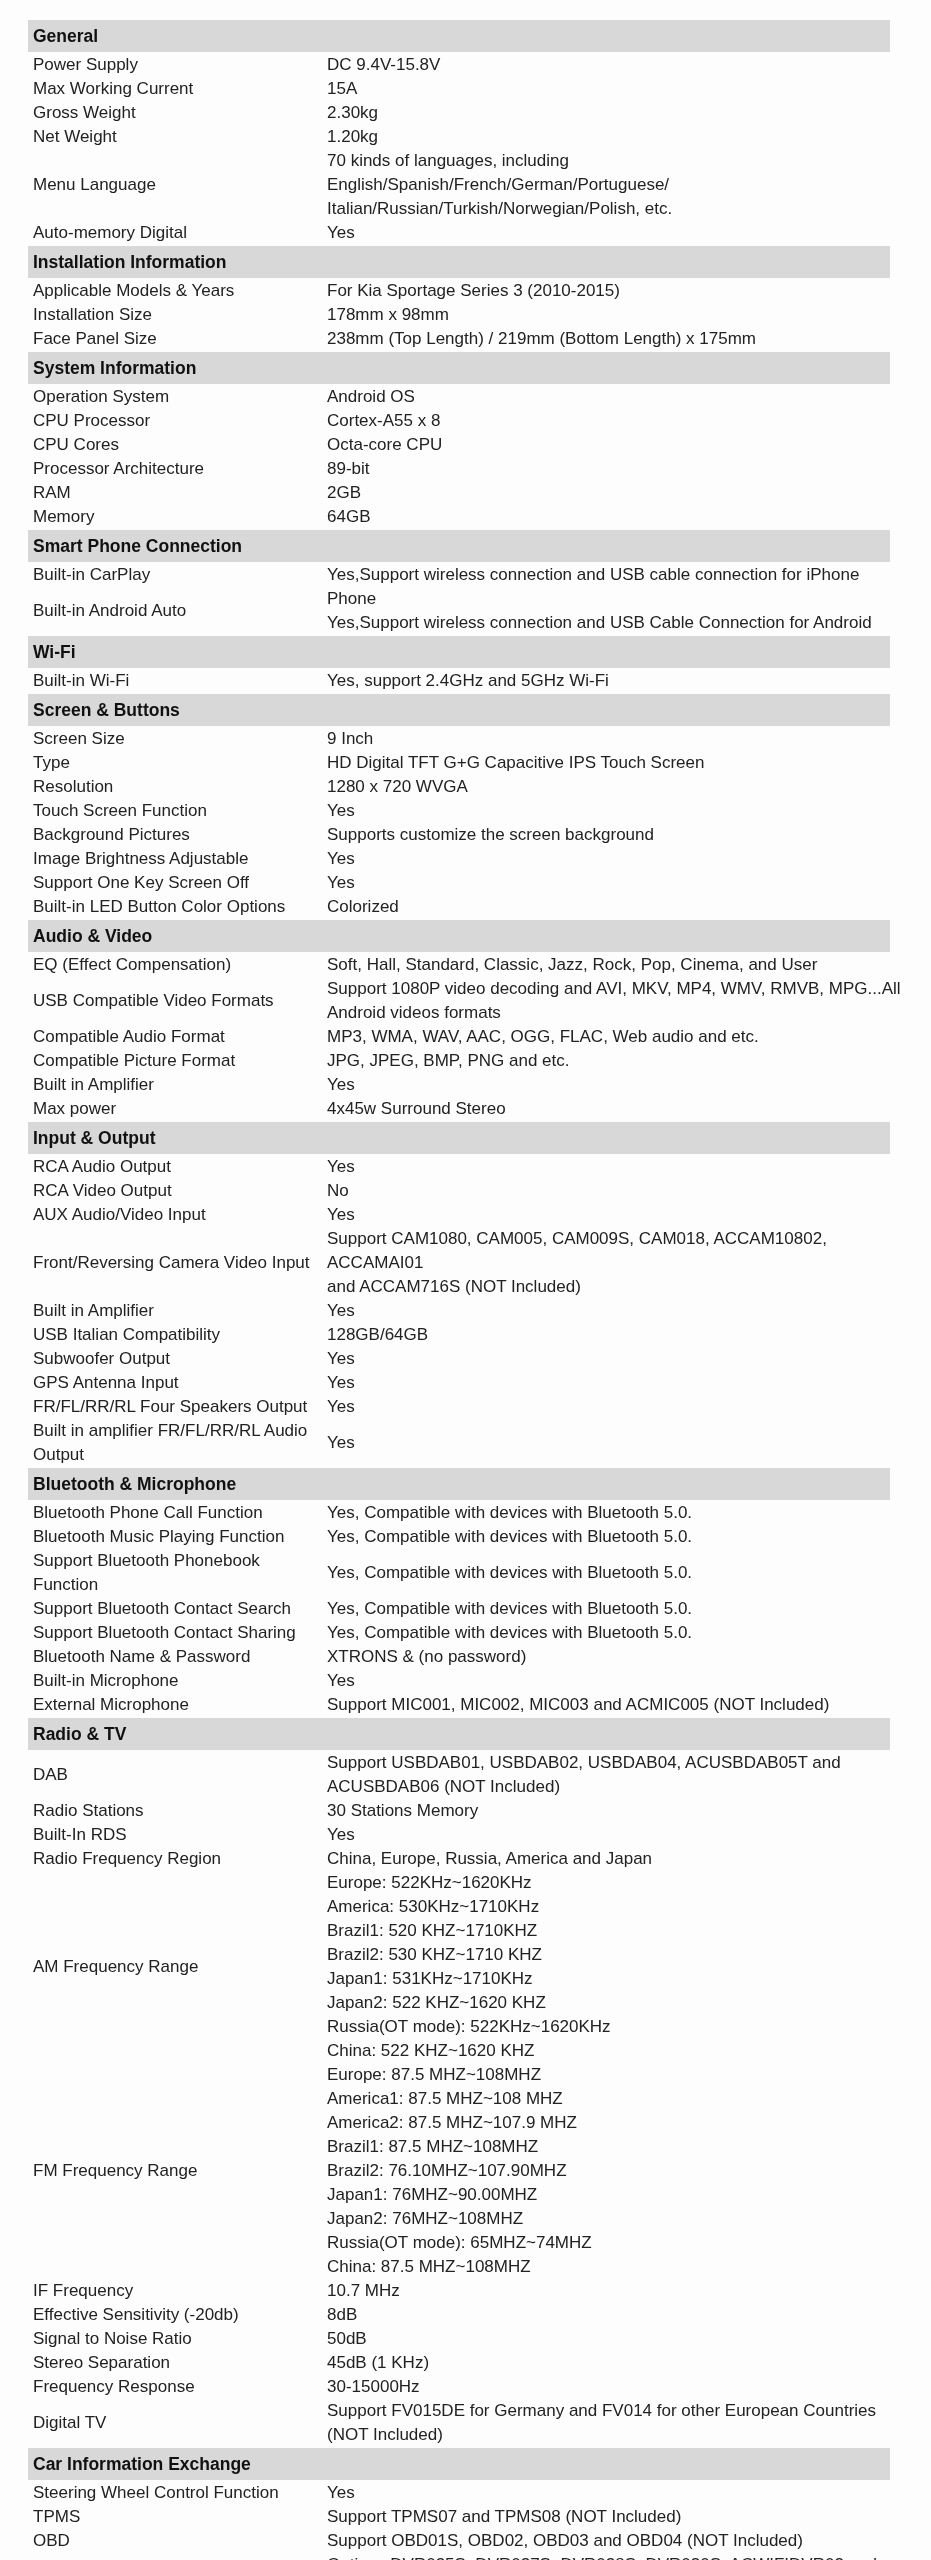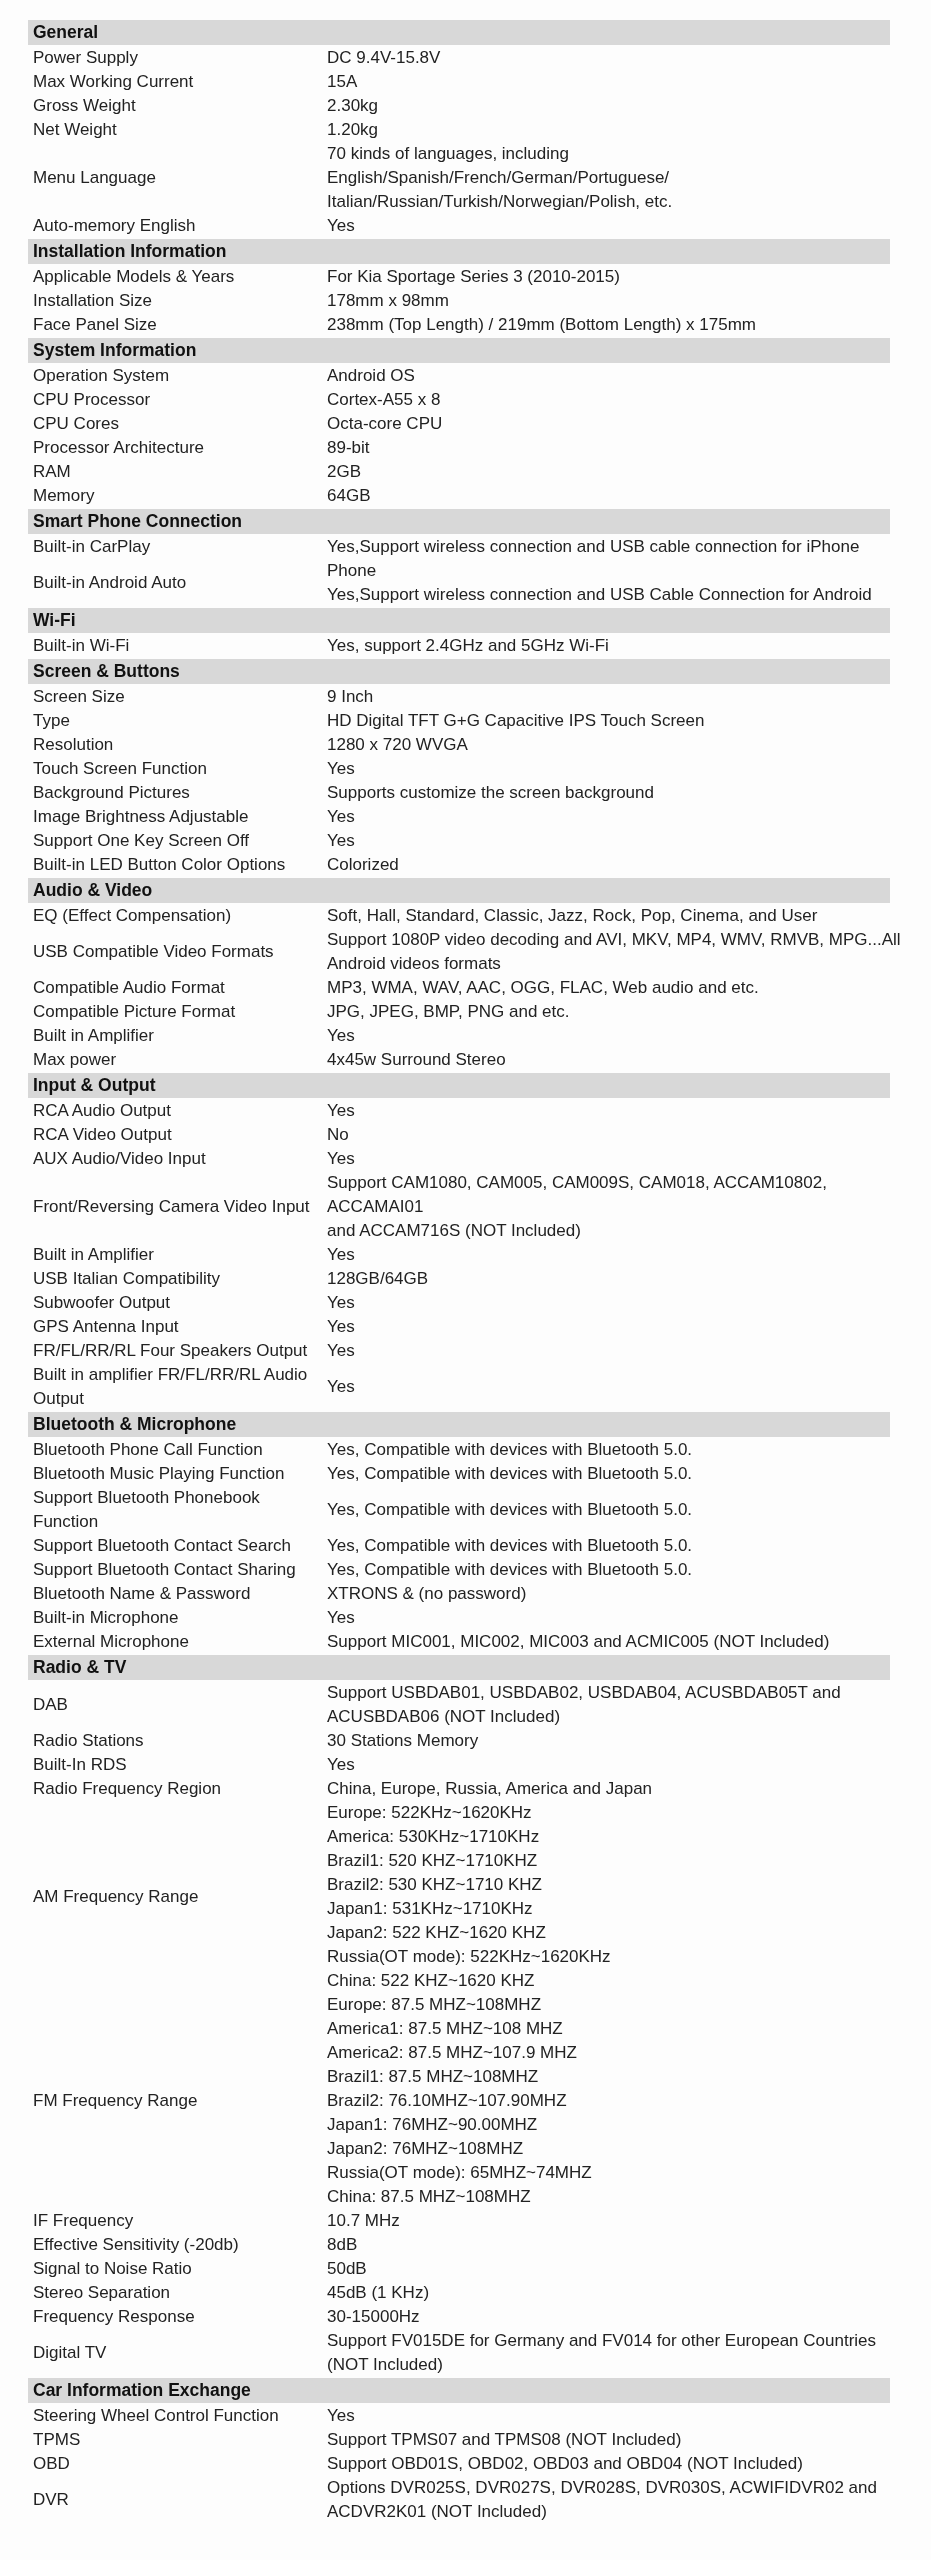--- a/index.html
+++ b/index.html
@@ -12,21 +12,21 @@
   .page{
     width:931px;height:2560px;
     background:var(--bg);
     font-family:"Liberation Sans",sans-serif;
     color:var(--text);
     position:relative;overflow:hidden;
   }
   .spec-table{position:absolute;left:28px;top:19px;width:877px;}
   .section-header{
     background:var(--bar);
-    height:25px;margin:1px 15px 1px 0;
+    height:32px;margin:1px 15px 1px 0;
     display:flex;align-items:center;
     padding-left:5px;box-sizing:border-box;
     font-weight:700;font-size:17.5px;color:#111;
   }
   .spec-row{display:flex;align-items:center;font-size:17px;line-height:24px;}
   .spec-label{flex:0 0 294px;padding-left:5px;}
   .spec-value{flex:1;min-width:0;}
 </style>
 </head>
 <body>
@@ -62,21 +62,21 @@
   <div class="spec-row">
     <div class="spec-label">Menu Language</div>
     <div class="spec-value">
                 <div>70 kinds of languages, including</div>
                 <div>English/Spanish/French/German/Portuguese/</div>
                 <div>Italian/Russian/Turkish/Norwegian/Polish, etc.</div>
               </div>
   </div>
 
   <div class="spec-row">
-    <div class="spec-label">Auto-memory English</div>
+    <div class="spec-label">Auto-memory Digital</div>
     <div class="spec-value">Yes</div>
   </div>
 </div>
   </section>
 
   <section>
     <div class="section-header">
       <span>Installation Information</span>
     </div>
     <div>

